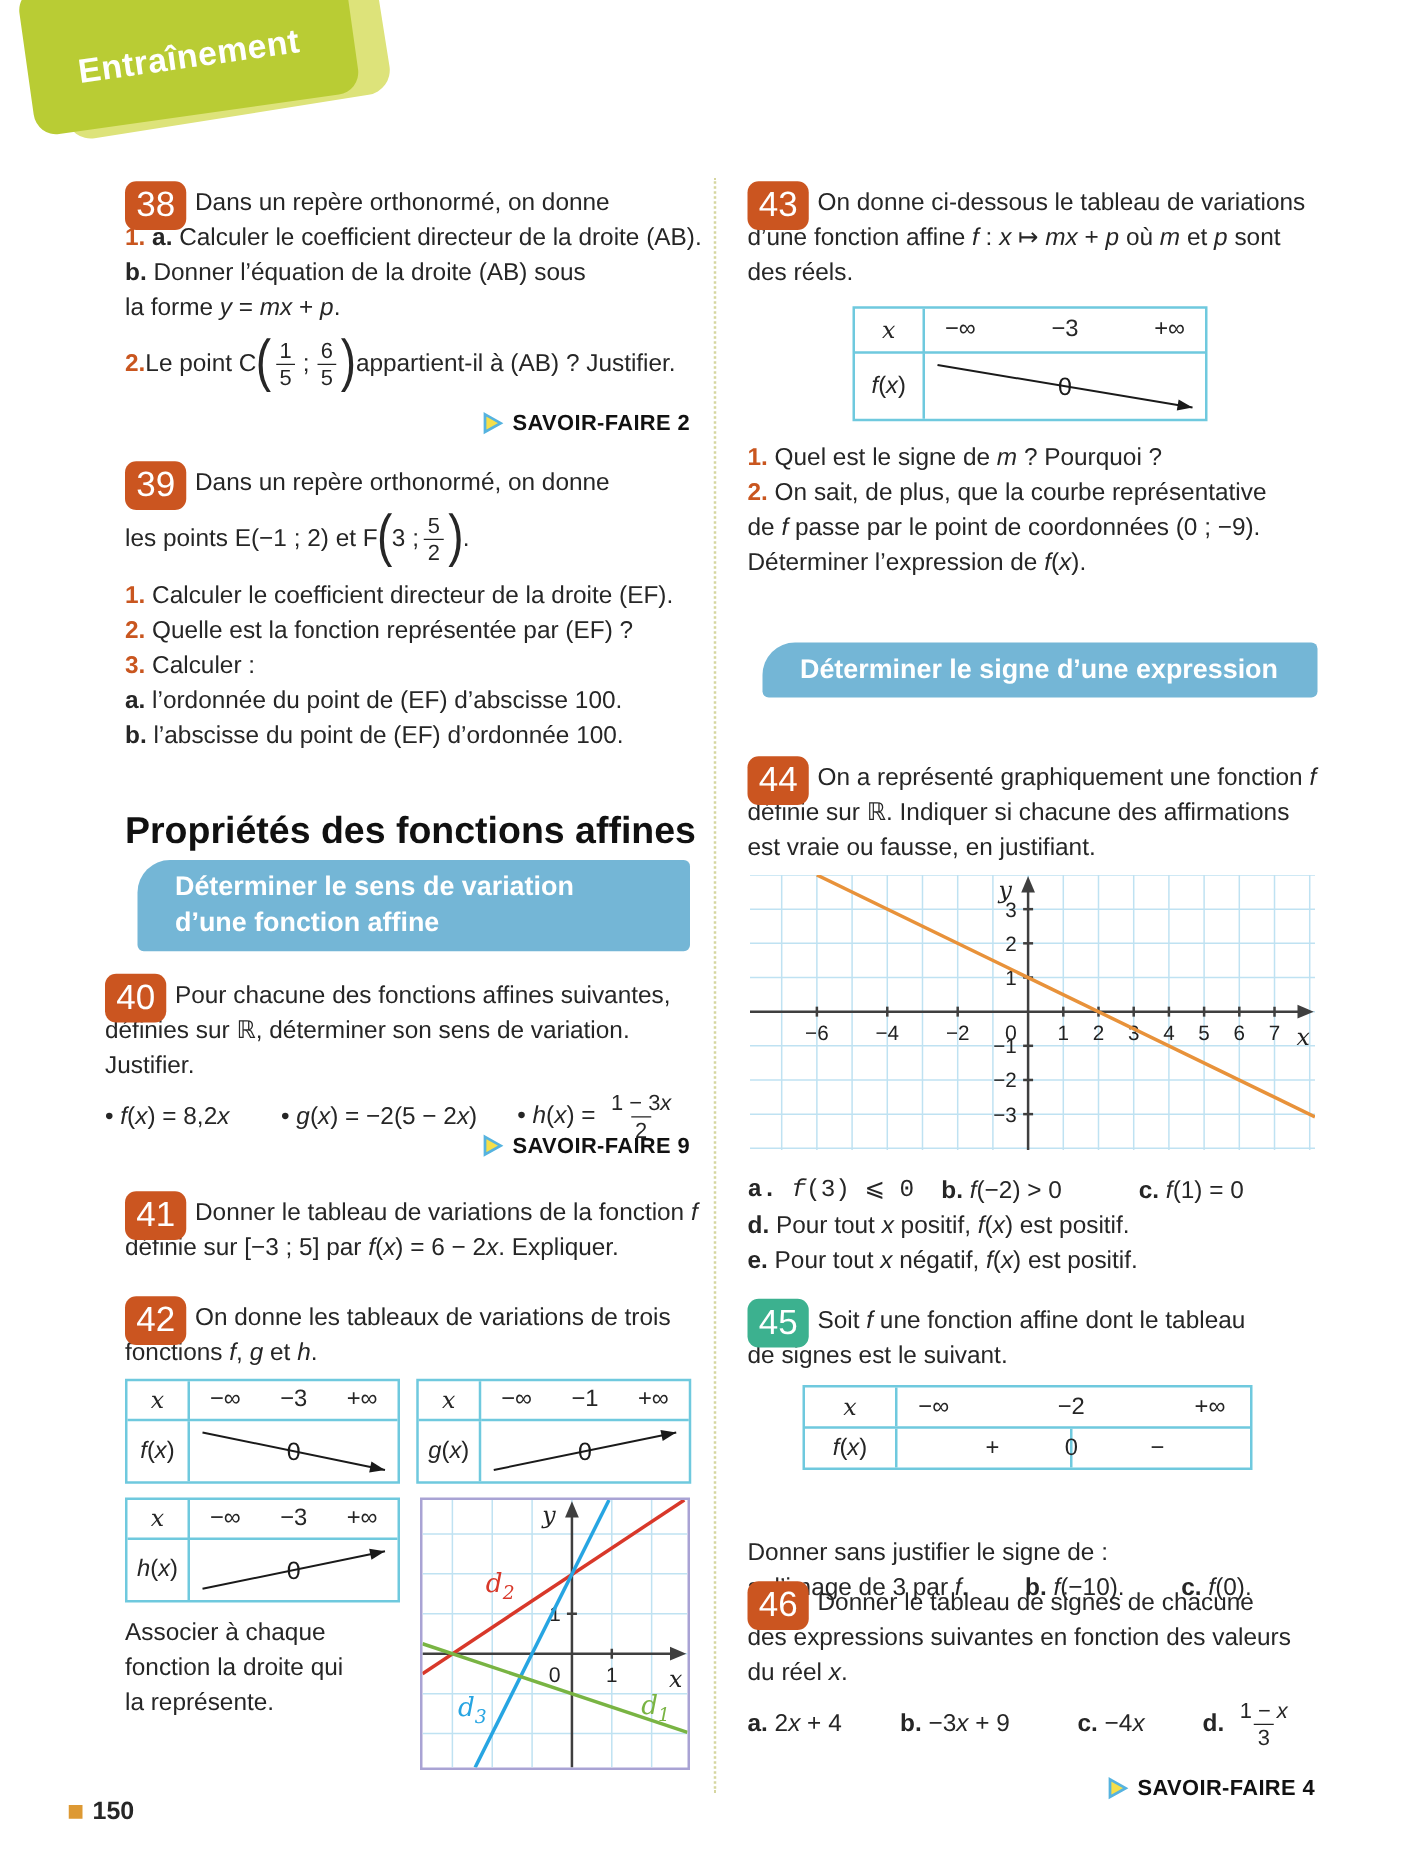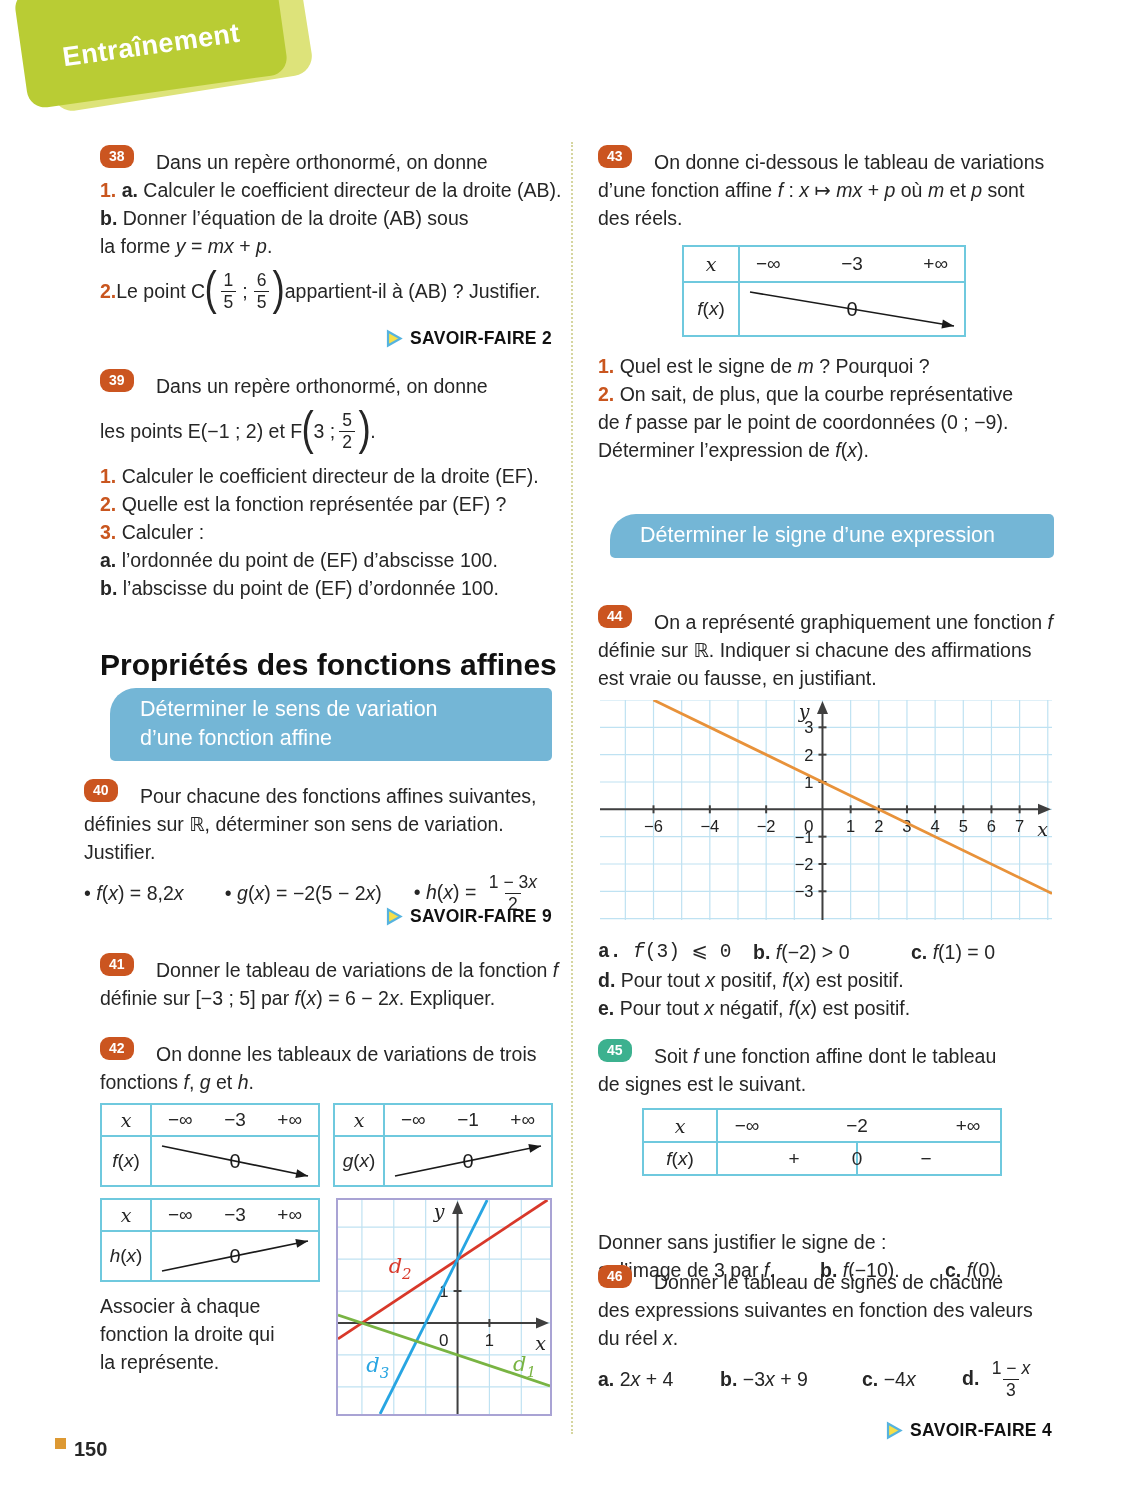--- a/index.html
+++ b/index.html
@@ -13,33 +13,33 @@
   .ban-text{position:absolute;left:62px;top:30px;transform:rotate(-8deg);color:#ffffff;
             font-size:27px;font-weight:bold;letter-spacing:.5px;}
   
   .blk{position:absolute;}
   .ln{font-size:19.5px;line-height:28px;white-space:nowrap;}
   .ln.tall{height:62px;display:flex;align-items:center;}
   .ind{padding-left:56px;}
   b{font-weight:700;}
   .mo{color:#c9561f;font-weight:700;}
   i{font-style:italic;}
-  .badge{position:absolute;left:0;top:-3px;background:#cb5520;color:#fff;font-weight:bold;
-         font-size:14px;border-radius:9px;padding:3px 9px 4px;}
+  .badge{position:absolute;left:0;top:-3px;background:#cb5520;color:#fff;font-weight:normal;
+         font-size:28px;border-radius:9px;padding:3px 9px 4px;}
   .badge.teal{background:#3cb18f;text-align:right;}
   .fr{display:inline-flex;flex-direction:column;align-items:center;vertical-align:middle;
       margin:0 4px;font-size:17.5px;line-height:1.2;text-align:center;}
   .fr > span:first-child{padding:0 3px;}
   .fr > span:last-child{border-top:1.7px solid #222;padding:0 3px;}
   .bp{font-size:46px;font-weight:300;display:inline-block;vertical-align:middle;line-height:0;
       transform:scaleX(.8);margin:0 -2px;position:relative;top:-3px;}
   .sep{margin:0 2px;}
   
   .title{position:absolute;font-size:30px;font-weight:bold;color:#111;}
-  .bluebar{position:absolute;background:#74b6d6;color:#fff;font-weight:normal;font-size:21.5px;
+  .bluebar{position:absolute;background:#74b6d6;color:#fff;font-weight:bold;font-size:21.5px;
            line-height:29px;border-radius:26px 5px 5px 5px;padding:7px 0 8px 30px;}
   .bluebar sup{font-size:13px;}
   
   .sf{position:absolute;display:flex;align-items:center;justify-content:flex-end;gap:7px;
       font-weight:bold;font-size:17.5px;color:#111;letter-spacing:.3px;}
   
   .vtable{position:absolute;display:grid;background:#fff;border:2px solid #6fc9de;}
   .vt-cell{display:flex;align-items:center;justify-content:center;}
   .vt-x{border-right:2px solid #6fc9de;border-bottom:2px solid #6fc9de;
         font-family:"DejaVu Serif",serif;font-style:italic;font-size:19px;}
@@ -54,21 +54,21 @@
   .st-lab{position:absolute;left:0;top:0;bottom:0;width:72px;border-right:2px solid #6fc9de;
           display:flex;align-items:center;justify-content:center;font-size:19px;}
   .st-it{font-family:"DejaVu Serif",serif;font-style:italic;}
   .st-v{position:absolute;top:50%;transform:translate(-50%,-50%);font-size:19px;}
   .st-zline{position:absolute;top:0;bottom:0;width:2px;background:#6fc9de;}
   
   svg.chart{position:absolute;background:#fff;}
   svg.chart.boxed{border:2px solid #a9a3d4;}
   
   .divider{position:absolute;border-left:2px dotted #d6d6a0;}
-  .footer{position:absolute;display:flex;gap:8px;font-weight:bold;font-size:20px;}
+  .footer{position:absolute;display:flex;align-items:center;gap:8px;font-weight:bold;font-size:20px;}
   .footer .sq{width:11px;height:11px;background:#dd9933;}
 </style>
 </head>
 <body>
 
 <div class="page">
 
   <div>
     <div class="ban-back"></div>
     <div class="ban-front"></div>

